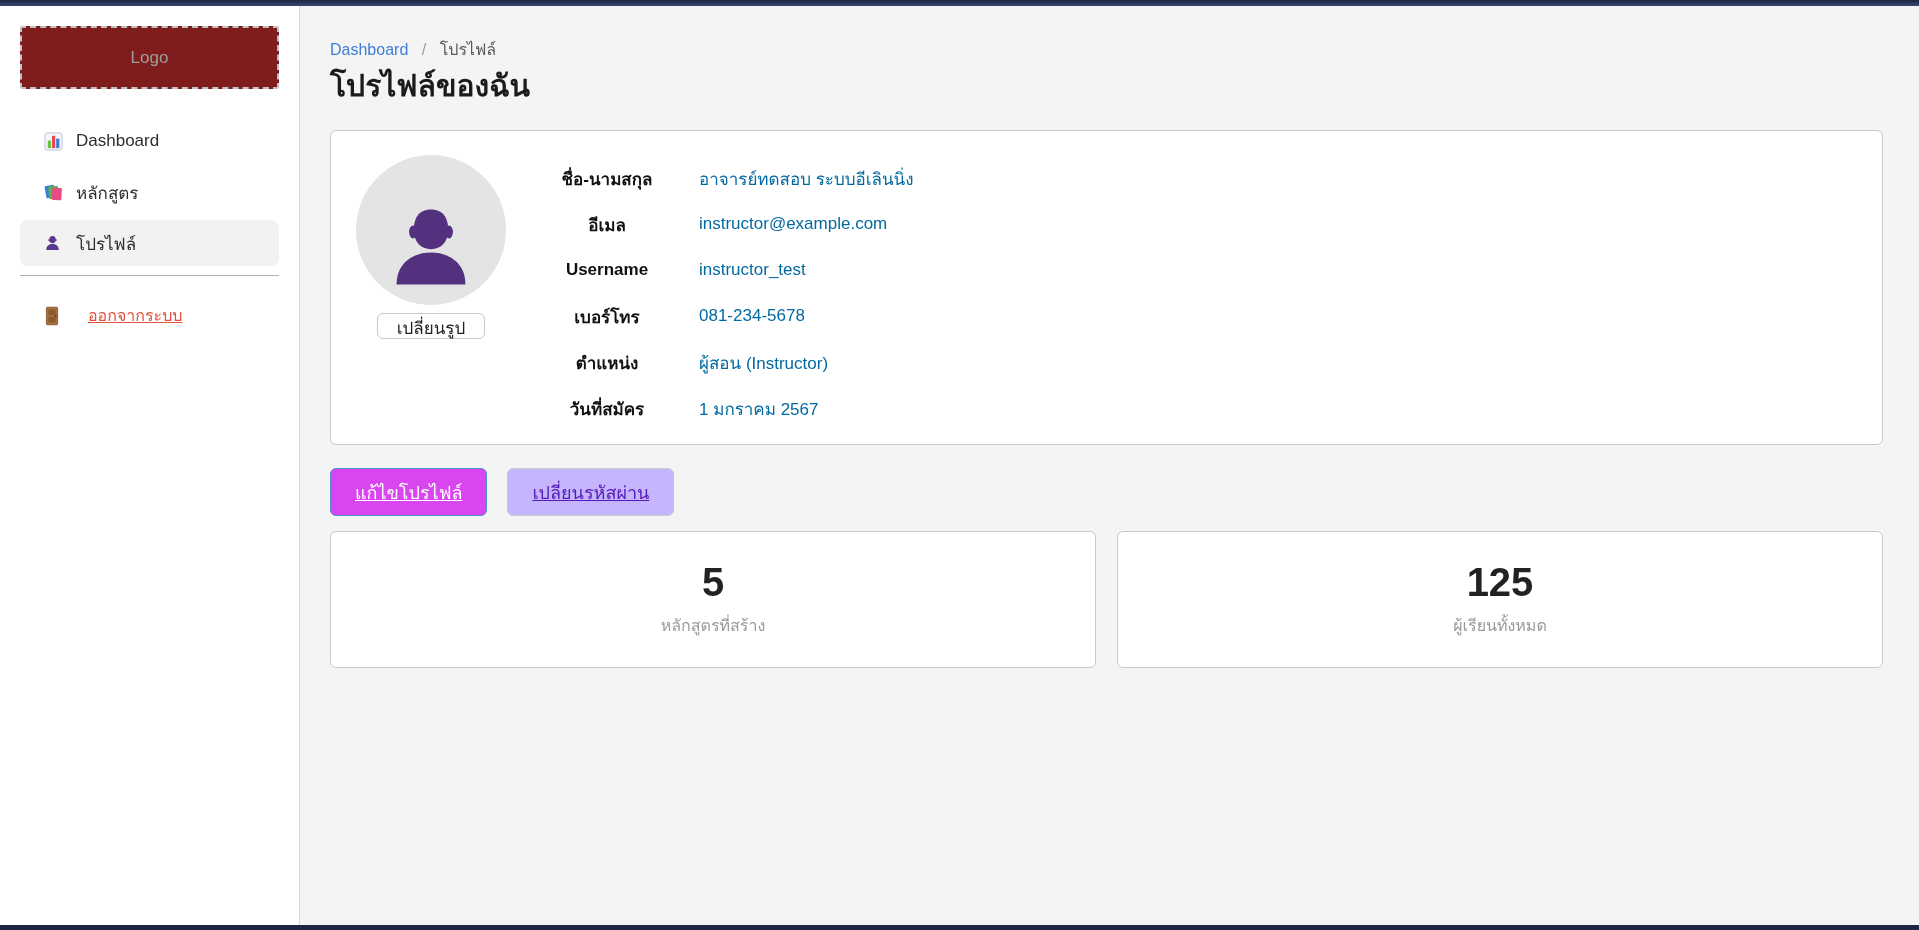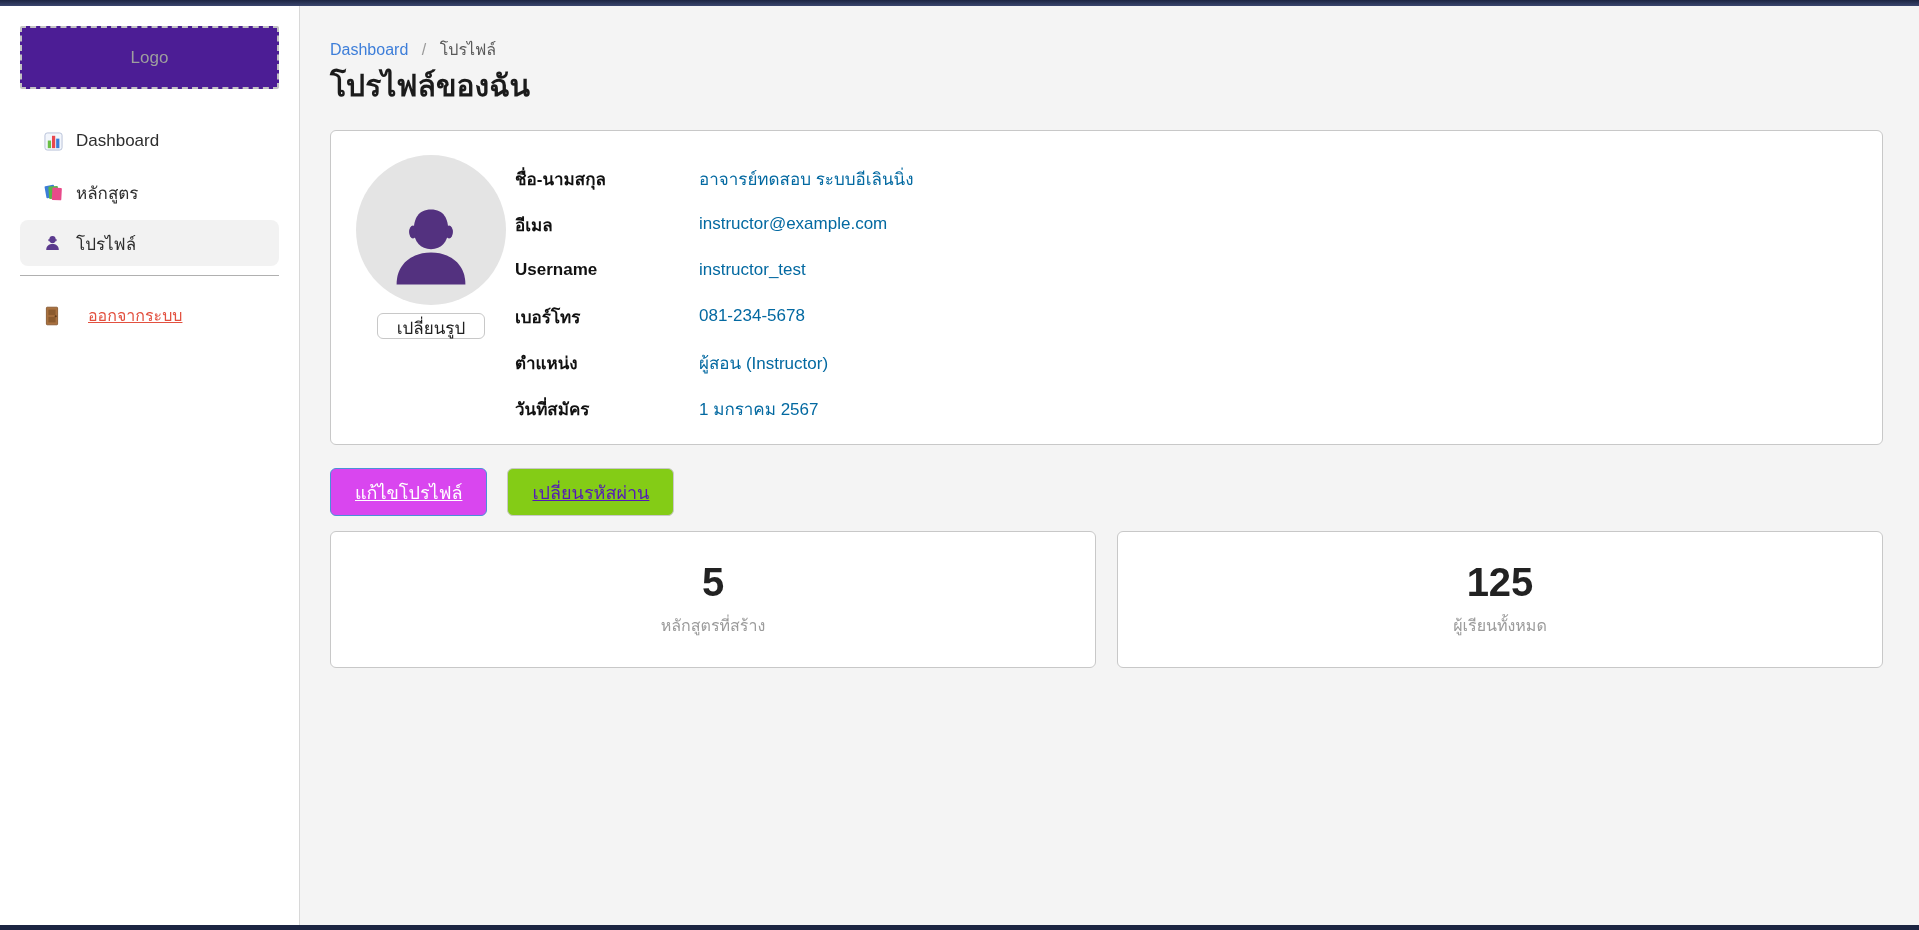--- a/index.html
+++ b/index.html
@@ -13,21 +13,21 @@
   .topbar { height:6px; background:linear-gradient(#1c2542,#3a466e); flex:0 0 auto; }
   .bottombar { height:5px; background:#1c2542; flex:0 0 auto; }
   .frame { flex:1 1 auto; display:flex; min-height:0; }
 
   
   .sidebar {
     width:300px; flex:0 0 300px; background:#ffffff;
     border-right:1px solid #d8d8d8; padding:20px 20px 0 20px;
   }
   .logo-box {
-    height:63px; background:#4c1d95; border:2px dashed #c2c2c2; border-radius:2px;
+    height:63px; background:#7f1d1d; border:2px dashed #c2c2c2; border-radius:2px;
     display:flex; align-items:center; justify-content:center;
     color:#9e9e9e; font-size:17px;
   }
   .nav { margin-top:29px; }
   .nav-item {
     height:46px; margin-bottom:5px; padding:0 24px; border-radius:8px;
     display:flex; align-items:center; gap:13px;
     font-size:17px; color:#2e2e2e; cursor:pointer;
   }
   .nav-item.active { background:#f2f2f2; }
@@ -57,33 +57,33 @@
     width:150px; height:150px; border-radius:50%; background:#e4e4e4;
     display:flex; align-items:flex-end; justify-content:center; overflow:hidden;
   }
   .avatar-circle svg { width:86px; height:86px; margin-bottom:18px; }
   .change-photo-btn {
     margin-top:8px; height:26px; min-width:108px; padding:0 18px;
     background:#ffffff; border:1px solid #c8c8c8; border-radius:6px;
     font-family:"Liberation Sans", sans-serif; font-size:17px; color:#212121; cursor:pointer;
   }
   .detail-col { margin-left:9px; padding-top:0; flex:1 1 auto; }
-  .detail-row { height:46px; display:flex; align-items:center; }
+  .detail-row { height:46px; display:flex; align-items:center;text-align:center; }
   .detail-label { width:184px; flex:0 0 184px; font-weight:bold; font-size:17px; color:#111111; }
   .detail-value { font-size:17px; color:#0369a1; }
 
   .actions-row { margin-top:23px; display:flex; gap:20px; }
   .btn {
     height:48px; padding:0 24px; border-radius:6px; font-size:18px;
     display:inline-flex; align-items:center; justify-content:center;
     text-decoration:underline; cursor:pointer; border:1px solid transparent;
     font-family:"Liberation Sans", sans-serif;
   }
   .btn-primary { background:#d946ef; border-color:#4a90d8; color:#ffffff; text-decoration-color:#ffffff; }
-  .btn-secondary { background:#84cc16; border-color:#c8c8c8; color:#551ab8; text-decoration-color:#551ab8; }
+  .btn-secondary { background:#c4b5fd; border-color:#c8c8c8; color:#551ab8; text-decoration-color:#551ab8; }
 
   .stats-row { margin-top:15px; display:flex; gap:21px; }
   .stat-card {
     flex:1 1 0; height:137px; background:#ffffff; border:1px solid #c8c8c8; border-radius:6px;
     display:flex; flex-direction:column; align-items:center; justify-content:center; gap:10px;
   }
   .stat-value { font-size:40px; font-weight:bold; color:#222222; line-height:42px; }
   .stat-label { font-size:16px; color:#9b9b9b; }
 </style>
 </head>

